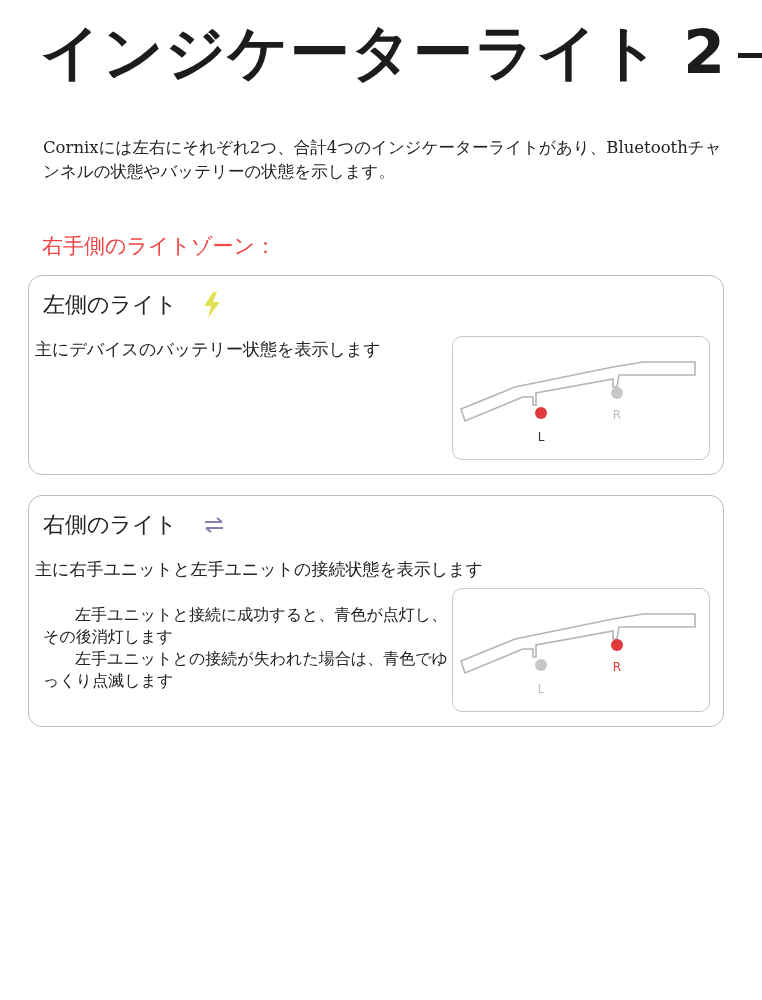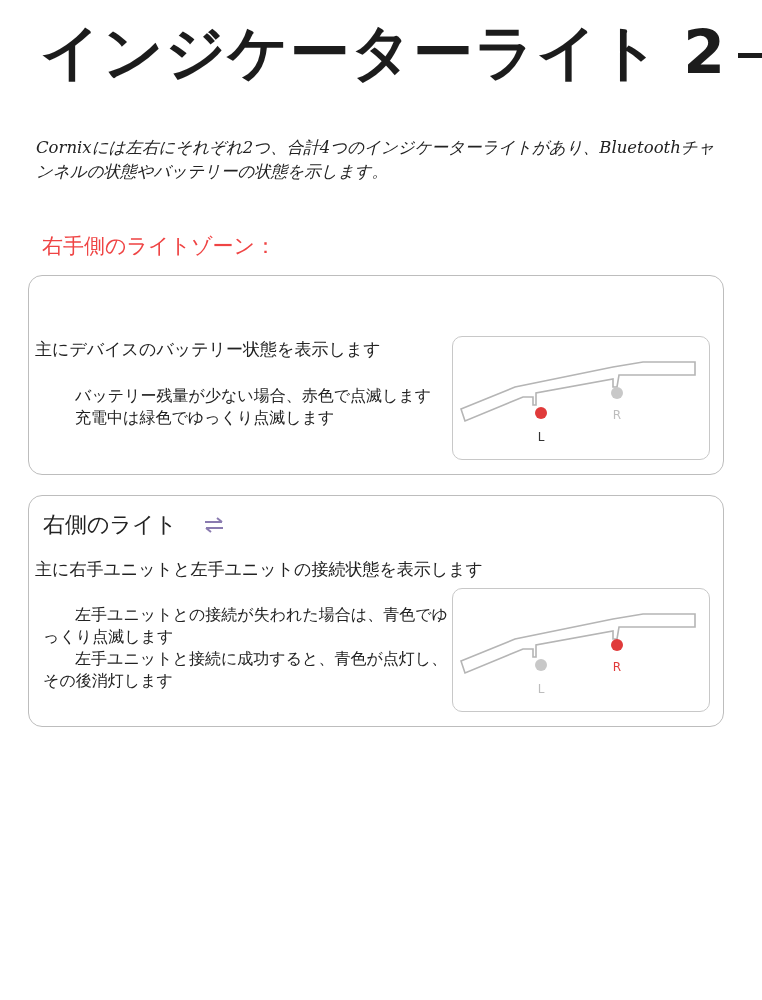--- a/index.html
+++ b/index.html
@@ -1,21 +1,21 @@
 <!DOCTYPE html>
 <html><head>
 <meta charset="utf-8">
 <style>
   html, body { margin: 0; padding: 0; background: #ffffff; }
   body { width: 762px; height: 1000px; position: relative; overflow: hidden;
          font-family: "DejaVu Serif", serif; color: #1e1e1e; }
   .title-row { position: absolute; left: 40px; top: 18px; width: 722px; height: 70px; display: flex; align-items: center; }
   .title { font-family: "DejaVu Sans", sans-serif; font-weight: bold; font-size: 60px; letter-spacing: 1px; color: #1c1c1c; white-space: nowrap; }
   .title-rule { flex: 1; height: 5px; background: #1c1c1c; margin-left: 12px; margin-top: 4px; }
-  .intro { position: absolute; left: 36px; top: 136px; width: 690px; font-size: 16.5px; line-height: 24px; color: #222; font-style: italic; }
+  .intro { position: absolute; left: 43px; top: 136px; width: 690px; font-size: 16.5px; line-height: 24px; color: #222; }
   .zone-heading { position: absolute; left: 42px; top: 232px; font-size: 21px; color: #ef4444; }
   .card { position: absolute; left: 28px; width: 694px; border: 1px solid #bdbdbd; border-radius: 14px; background: #fff; }
   .card1 { top: 275px; height: 198px; }
   .card2 { top: 495px; height: 230px; }
   .card-title { position: absolute; left: 14px; top: 14px; font-size: 22px; color: #222; display: flex; align-items: center; }
   .card-title .icon { margin-left: 26px; display: inline-flex; }
   .card-sub { position: absolute; left: 6px; font-family: "DejaVu Sans", sans-serif; font-size: 17px; color: #222; }
   .card1 .card-sub { top: 62px; }
   .card2 .card-sub { top: 62px; }
   .card-body { position: absolute; left: 14px; width: 408px; font-size: 16px; line-height: 22px; color: #222; }
@@ -33,25 +33,29 @@
 <div class="title-row">
   <div class="title">インジケーターライト 2</div>
   <div class="title-rule"></div>
 </div>
 
 <div class="intro">Cornixには左右にそれぞれ2つ、合計4つのインジケーターライトがあり、Bluetoothチャンネルの状態やバッテリーの状態を示します。</div>
 
 <div class="zone-heading">右手側のライトゾーン：</div>
 
 <div class="card card1">
+  <div class="card-title">
+    <span>左側のライト</span>
+    <span class="icon">
+      <svg width="18" height="26" viewBox="0 0 18 26">
+        <polygon points="10,0 1,14 8,14 5,26 17,10 10,10 14,0" fill="#e3e05a"></polygon>
+      </svg>
+    </span>
+  </div>
   <div class="card-sub">主にデバイスのバッテリー状態を表示します</div>
-  <div class="card-body">
-    <p>バッテリー残量が少ない場合、赤色で点滅します</p>
-    <p>充電中は緑色でゆっくり点滅します</p>
-  </div>
   <div class="diagram">
     <svg width="256" height="122" viewBox="0 0 256 122">
       <g fill="none" stroke="#b5b5b5" stroke-width="1.6">
         <path d="M8,72 L62,50 L160,30 L190,25 L242,25 L242,38 L166,38 L164,50 L160,50 L160,42 L83,56 L83,68 L80,68 L80,60 L70,60 L12,84 Z"></path>
       </g>
       <circle cx="88" cy="76" r="6" fill="#e03a3a"></circle>
       <circle cx="164" cy="56" r="6" fill="#c8c8c8"></circle>
       <text x="88" y="104" font-family="DejaVu Sans, sans-serif" font-size="12" text-anchor="middle" fill="#333">L</text>
       <text x="164" y="82" font-family="DejaVu Sans, sans-serif" font-size="12" text-anchor="middle" fill="#bdbdbd">R</text>
     </svg>
@@ -65,22 +69,22 @@
       <svg width="22" height="18" viewBox="0 0 22 18">
         <g stroke="#8a7bb0" stroke-width="2" fill="none">
           <path d="M2,6 L19,6 M14,2 L19,6"></path>
           <path d="M20,12 L3,12 M8,16 L3,12"></path>
         </g>
       </svg>
     </span>
   </div>
   <div class="card-sub">主に右手ユニットと左手ユニットの接続状態を表示します</div>
   <div class="card-body">
+    <p>左手ユニットと接続に成功すると、青色が点灯し、その後消灯します</p>
     <p>左手ユニットとの接続が失われた場合は、青色でゆっくり点滅します</p>
-    <p>左手ユニットと接続に成功すると、青色が点灯し、その後消灯します</p>
   </div>
   <div class="diagram">
     <svg width="256" height="122" viewBox="0 0 256 122">
       <g fill="none" stroke="#b5b5b5" stroke-width="1.6">
         <path d="M8,72 L62,50 L160,30 L190,25 L242,25 L242,38 L166,38 L164,50 L160,50 L160,42 L83,56 L83,68 L80,68 L80,60 L70,60 L12,84 Z"></path>
       </g>
       <circle cx="88" cy="76" r="6" fill="#c8c8c8"></circle>
       <circle cx="164" cy="56" r="6" fill="#e03a3a"></circle>
       <text x="88" y="104" font-family="DejaVu Sans, sans-serif" font-size="12" text-anchor="middle" fill="#bdbdbd">L</text>
       <text x="164" y="82" font-family="DejaVu Sans, sans-serif" font-size="12" text-anchor="middle" fill="#e03a3a">R</text>

